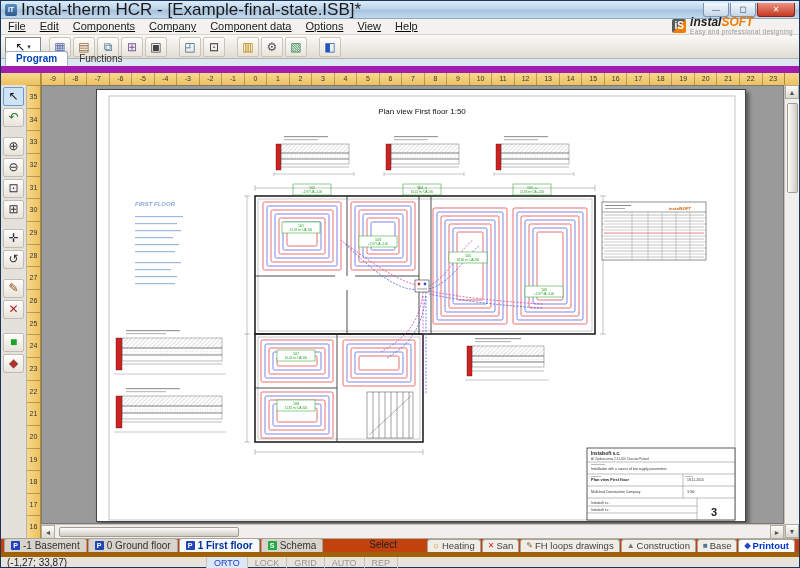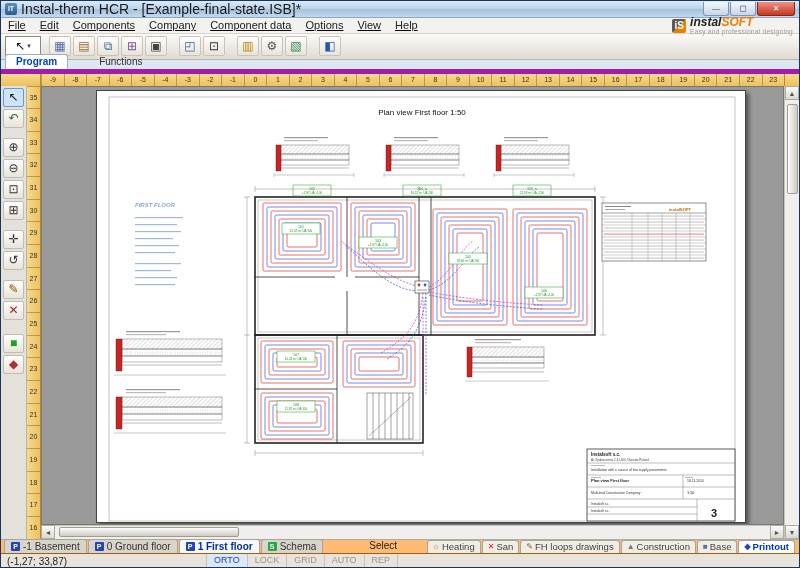--- a/index.html
+++ b/index.html
@@ -4,21 +4,21 @@
 <style>
   * { box-sizing: border-box; margin: 0; padding: 0; }
   html,body { width:800px; height:568px; overflow:hidden; }
   body { font-family:"Liberation Sans", sans-serif; font-size:11px; background:#6d8cab; }
   .window { position:relative; width:800px; height:568px; border:1px solid #16365c; background:#bfd4ea; display:flex; flex-direction:column; }
 
   
   .titlebar { height:18px; display:flex; align-items:center; padding:0 4px; gap:4px;
     background:linear-gradient(#dcebf9 0%, #bcd4ea 48%, #a6c2dd 52%, #c4d8ec 100%); border-bottom:1px solid #8aa8c8; }
   .appicon { width:12px; height:12px; background:linear-gradient(#5a8fc0,#2d5c8e); color:#fff; font-size:7px; line-height:12px; text-align:center; border-radius:2px; font-weight:bold; }
-  .title { font-size:14px; color:#1a1a1a; }
+  .title { font-size:17px; color:#1a1a1a; }
   .winbtns { margin-left:auto; display:flex; }
   .wbtn { width:26px; height:14px; font-size:8px; line-height:13px; text-align:center; color:#1a3a5c;
     background:linear-gradient(#f4f8fc,#c6d7e8); border:1px solid #7a96b4; border-top:none; border-radius:0 0 3px 3px; margin-left:1px; }
   .wbtn.close { width:38px; background:linear-gradient(#ef9080,#c33a22); color:#fff; border-color:#8c2415; }
 
   
   .menubar { height:16px; background:#f3f2ef; display:flex; align-items:center; border-bottom:1px solid #d8d4cc;text-decoration:underline; }
   .menuitem { padding:0 7px; line-height:15px; color:#222; }
 
   
@@ -33,21 +33,21 @@
   .toolbar { height:26px; background:linear-gradient(#fbfaf8,#e0dcd4); border-bottom:1px solid #b8b4aa; display:flex; align-items:center; padding:0 4px; }
   .arrowbox { width:36px; height:20px; background:#fff; border:1px solid #8a8a8a; display:flex; align-items:center; justify-content:center; gap:2px; margin-right:8px; }
   .cursor-glyph { font-size:12px; color:#111; }
   .dd { font-size:7px; color:#444; }
   .tb-icons { display:flex; align-items:center; }
   .tbtn { width:22px; height:20px; margin-right:2px; text-align:center; line-height:18px; font-size:12px;
     background:linear-gradient(#fdfdfc,#e8e4da); border:1px solid #c8c4ba; border-radius:2px; }
   .tb-icons span.tbtn:nth-of-type(6), .tb-icons span.tbtn:nth-of-type(8), .tb-icons span.tbtn:nth-of-type(11) { margin-left:10px; }
 
   
-  .doctabs { height:14px; background:#dde7f2; border-bottom:5px solid #a21caf; display:flex; align-items:flex-end; padding-left:4px;gap:20px; }
+  .doctabs { height:14px; background:#dde7f2; border-bottom:7px solid #a21caf; display:flex; align-items:flex-end; padding-left:4px; }
   .doctab { font-size:10px; padding:0 10px; line-height:13px; color:#333; border:1px solid transparent; }
   .doctab.active { background:#fff; color:#0044bb; border:1px solid #9ab0c6; border-bottom:1px solid #fff; border-radius:3px 3px 0 0; font-weight:bold; }
 
   
   .rulerrow { height:12px; display:flex; }
   .rulercorner { width:40px; background:linear-gradient(#f7d98c,#edc15f); border-right:1px solid #b28c34; }
   .rulercorner.right { width:15px; border-right:none; border-left:1px solid #b28c34; }
   .hruler { flex:1; display:flex; background:linear-gradient(#f7d98c,#edc15f); overflow:hidden; }
   .htick { flex:1; font-size:7px; color:#333; text-align:center; line-height:12px; border-left:1px solid rgba(0,0,0,.25); }
 
@@ -68,33 +68,33 @@
 
   
   .hscroll { height:14px; background:#f0efed; border-top:1px solid #c8c4ba; display:flex; align-items:center; }
   .vscroll { width:15px; background:#f0efed; border-left:1px solid #c8c4ba; display:flex; flex-direction:column; align-items:center; }
   .sarrow { font-size:7px; color:#555; width:14px; height:14px; line-height:14px; text-align:center; background:linear-gradient(#fcfcfb,#dcd8d0); border:1px solid #b0aca2; }
   .hthumb { width:180px; height:10px; margin-left:4px; background:linear-gradient(#fcfcfb,#cfcbc2); border:1px solid #a09c92; border-radius:2px; }
   .vthumb { width:11px; height:90px; margin-top:4px; background:linear-gradient(90deg,#fcfcfb,#cfcbc2); border:1px solid #a09c92; border-radius:2px; }
   .vscroll .spacer, .hscroll .spacer { flex:1; }
 
   
-  .bottomrow1 { height:14px; background:#fdba74; border-top:1px solid #b0aca2; display:flex; align-items:flex-end; }
+  .bottomrow1 { height:14px; background:#c2410c; border-top:1px solid #b0aca2; display:flex; align-items:flex-end; }
   .sheettabs { display:flex; margin-left:3px; }
   .sheettab { display:flex; align-items:center; gap:3px; font-size:10px; color:#333; padding:0 6px; line-height:13px;
     background:#d8d4cc; border:1px solid #a8a49a; border-bottom:none; border-radius:3px 3px 0 0; margin-right:1px; }
   .sheettab.active { background:#f6f8fb; color:#003399; font-weight:bold; }
   .tabicon { width:9px; height:9px; color:#fff; font-size:7px; line-height:9px; text-align:center; border-radius:1px; font-weight:bold; }
   .statusmode { margin-left:45px; font-size:10px; line-height:14px; color:#222; }
   .modetabs { margin-left:auto; display:flex; padding-right:4px; }
   .modetab { display:flex; align-items:center; gap:2px; font-size:9.5px; color:#444; padding:0 5px; line-height:12px;
     background:#f0ede6; border:1px solid #a8a49a; border-bottom:none; border-radius:3px 3px 0 0; margin-left:1px; }
   .modetab.active { background:#fff; color:#0033cc; font-weight:bold; }
   .mglyph { font-size:8px; }
-  .bottomrow2 { height:15px; background:#e8e4dc; border-top:1px solid #a16207; display:flex; align-items:flex-end; }
+  .bottomrow2 { height:15px; background:#e8e4dc; border-top:5px solid #a16207; display:flex; align-items:flex-start; }
   .coords { width:150px; padding-left:6px; font-size:10px; color:#222; }
   .selinfo { width:270px; text-align:center; font-size:10px; color:#222; }
   .toggles { display:flex; margin-left:55px; }
   .toggle { font-size:9px; font-weight:normal; color:#9a968c; padding:0 7px; line-height:13px; border-left:1px solid #c8c4ba; }
   .toggle:last-child { border-right:1px solid #c8c4ba; }
   .toggle.active { color:#2244cc; background:#dce8f8; }
 </style>
 </head>
 <body>
 

